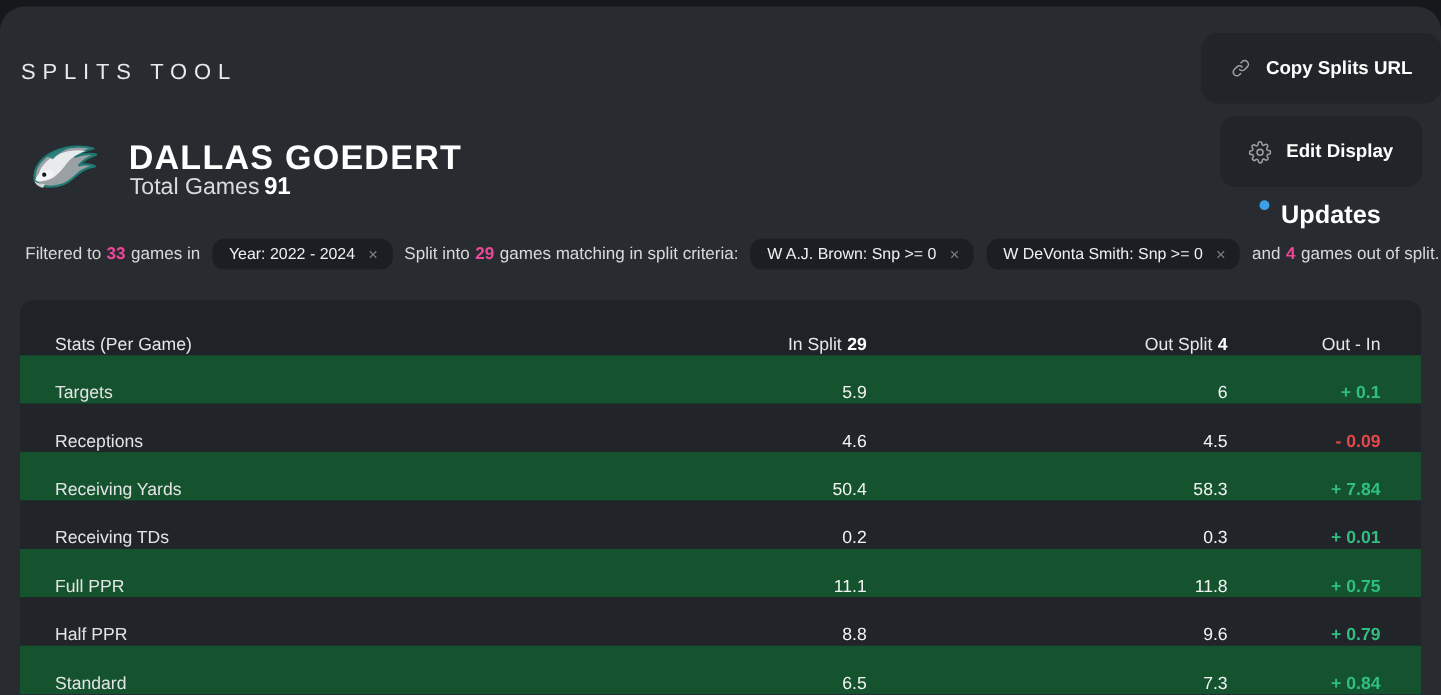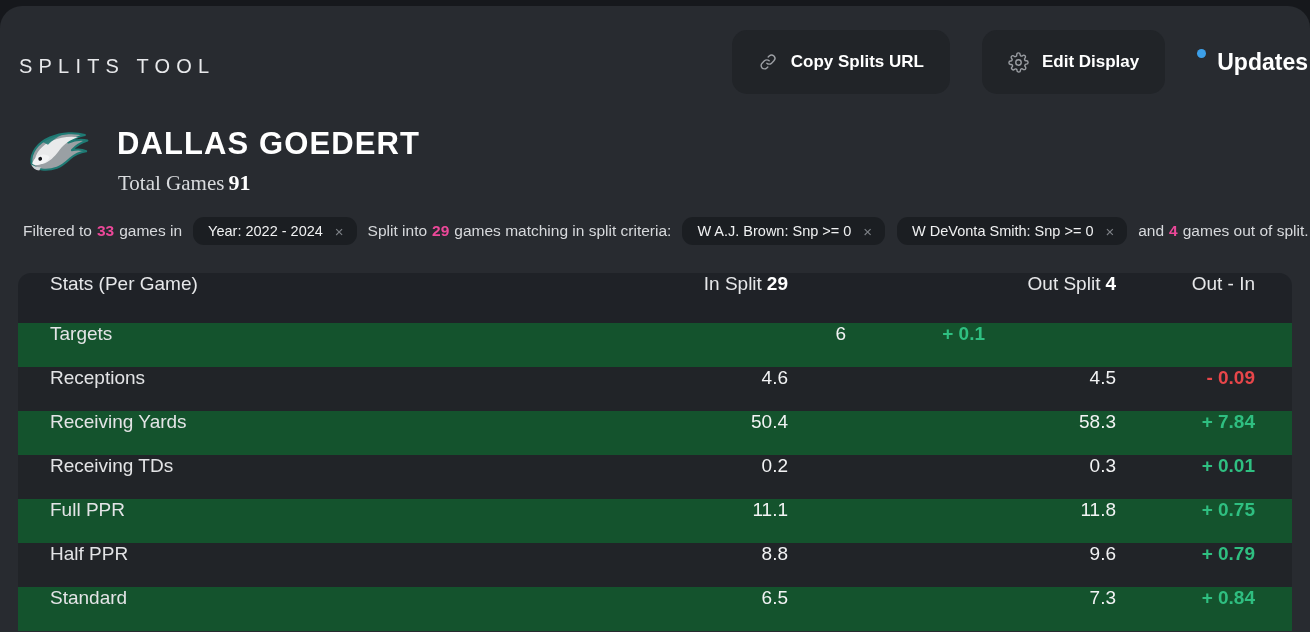--- a/index.html
+++ b/index.html
@@ -45,21 +45,22 @@
     font-size: 20px;
     letter-spacing: 6.2px;
     font-weight: 400;
     color: #e8e9eb;
   }
   .topactions {
     position: absolute;
     right: 0px; top: 24px;
     display: flex;
     align-items: center;
-    gap: 32px;
+    gap: 12px;
+    flex-direction: column;
   }
   .tbtn {
     display: flex;
     align-items: center;
     gap: 13px;
     height: 64px;
     padding: 0 26px;
     border-radius: 15px;
     background: #212428;
     color: #ffffff;
@@ -101,25 +102,24 @@
   .pname {
     position: absolute;
     left: 117px; top: 24px;
     font-size: 31px;
     font-weight: bold;
     letter-spacing: 1.1px;
     color: #ffffff;
   }
   .pgames {
     position: absolute;
-    left: 118px; top: 68px;
+    left: 118px; top: 54px;
     font-size: 21px;
     color: #d9dbde;
     font-weight: 400;
-    font-family: Liberation Serif, serif;
   }
   .pgames b { color: #ffffff; font-weight: bold; margin-left: 4px; font-size: 22px;}
 
   
   .filters {
     position: absolute;
     left: 0; top: 205px;
     width: 1310px;
     height: 40px;
     display: flex;
@@ -154,23 +154,23 @@
   
   .table {
     position: absolute;
     left: 18px; top: 267px;
     width: 1274px;
     border-radius: 13px 13px 0 0;
     overflow: hidden;
   }
   .row {
     display: flex;
-    align-items: flex-start;
+    align-items: flex-end;
     height: 44px;
-    font-size: 19px;
+    font-size: 16px;
   }
   .row.head {
     height: 50px;
     background: #1f2227;
     color: #e6e7e9;
   }
   .row.odd  { background: #14532d; }
   .row.even { background: #212428; }
 
   .c-stat   { width: 500px; padding-left: 32px; text-align: left;  color: #e3e4e6; }
@@ -291,20 +291,21 @@
         </div>
         <div class="c-out">
           <span>Out Split</span><span class="hb">4</span>
         </div>
         <div class="c-diff">Out - In</div>
       </div>
 
       <div id="rows">
           <div class="row odd">
             <div class="c-stat">Targets</div>
+            <div class="c-in">5.9</div>
             <div class="c-out">6</div>
             <div class="c-diff pos">+ 0.1</div>
           </div>
           <div class="row even">
             <div class="c-stat">Receptions</div>
             <div class="c-in">4.6</div>
             <div class="c-out">4.5</div>
             <div class="c-diff neg">- 0.09</div>
           </div>
           <div class="row odd">

